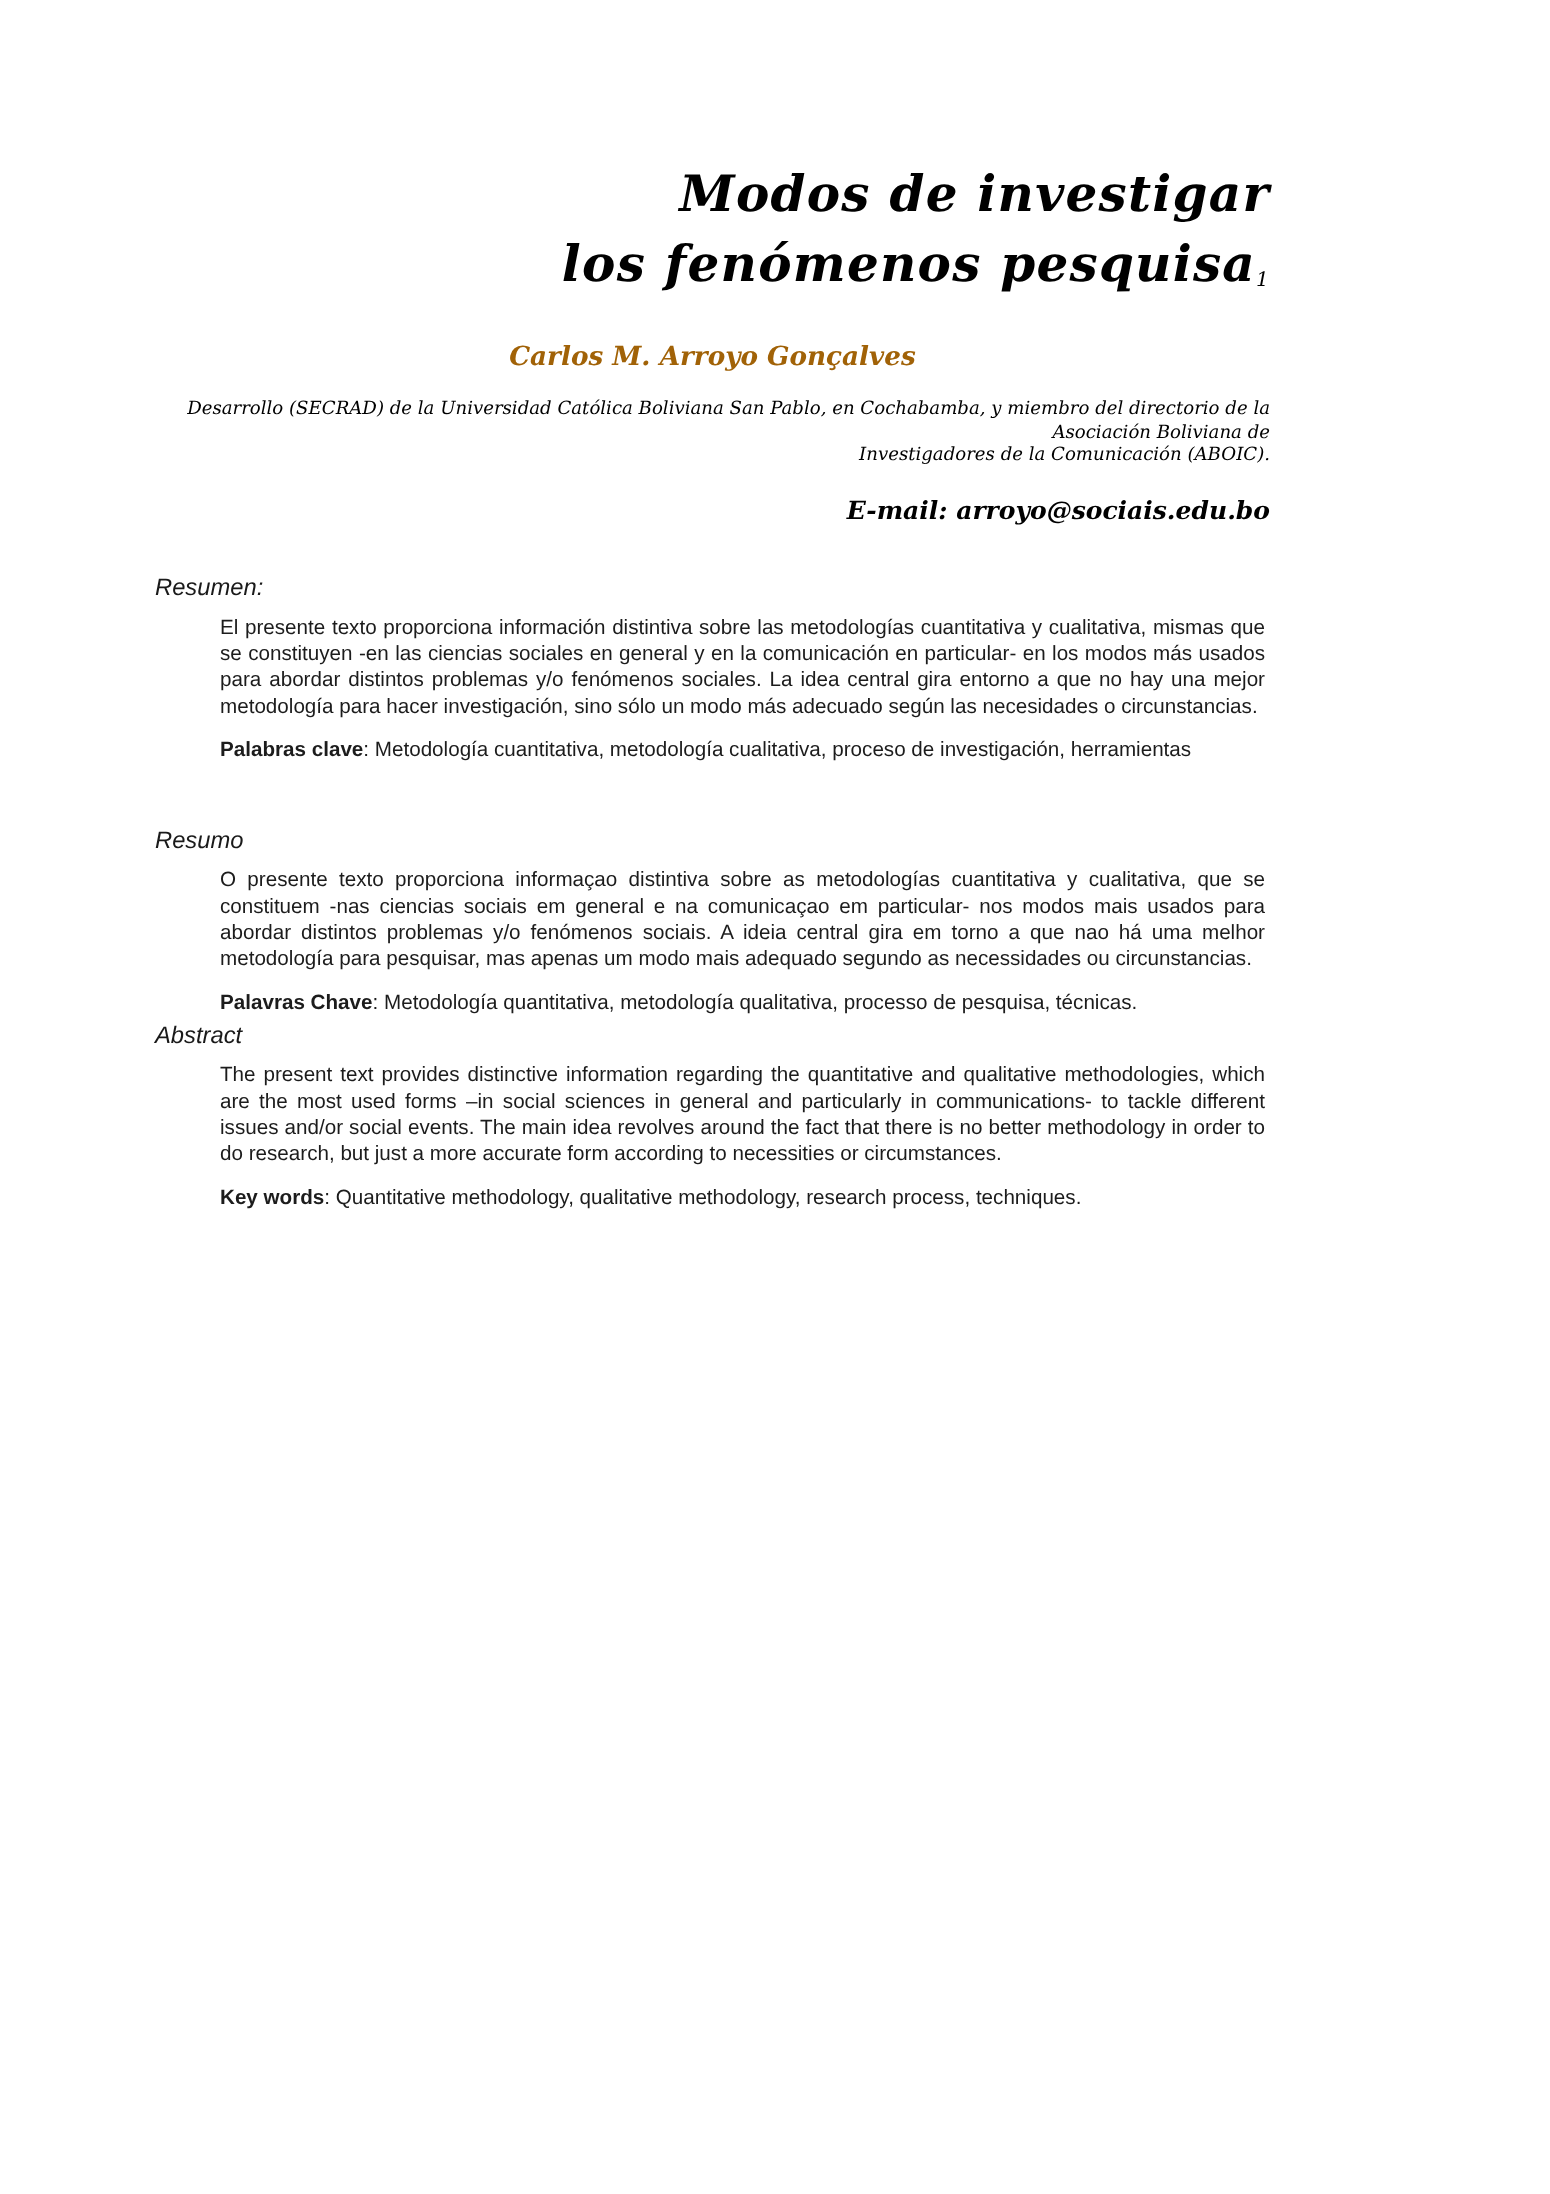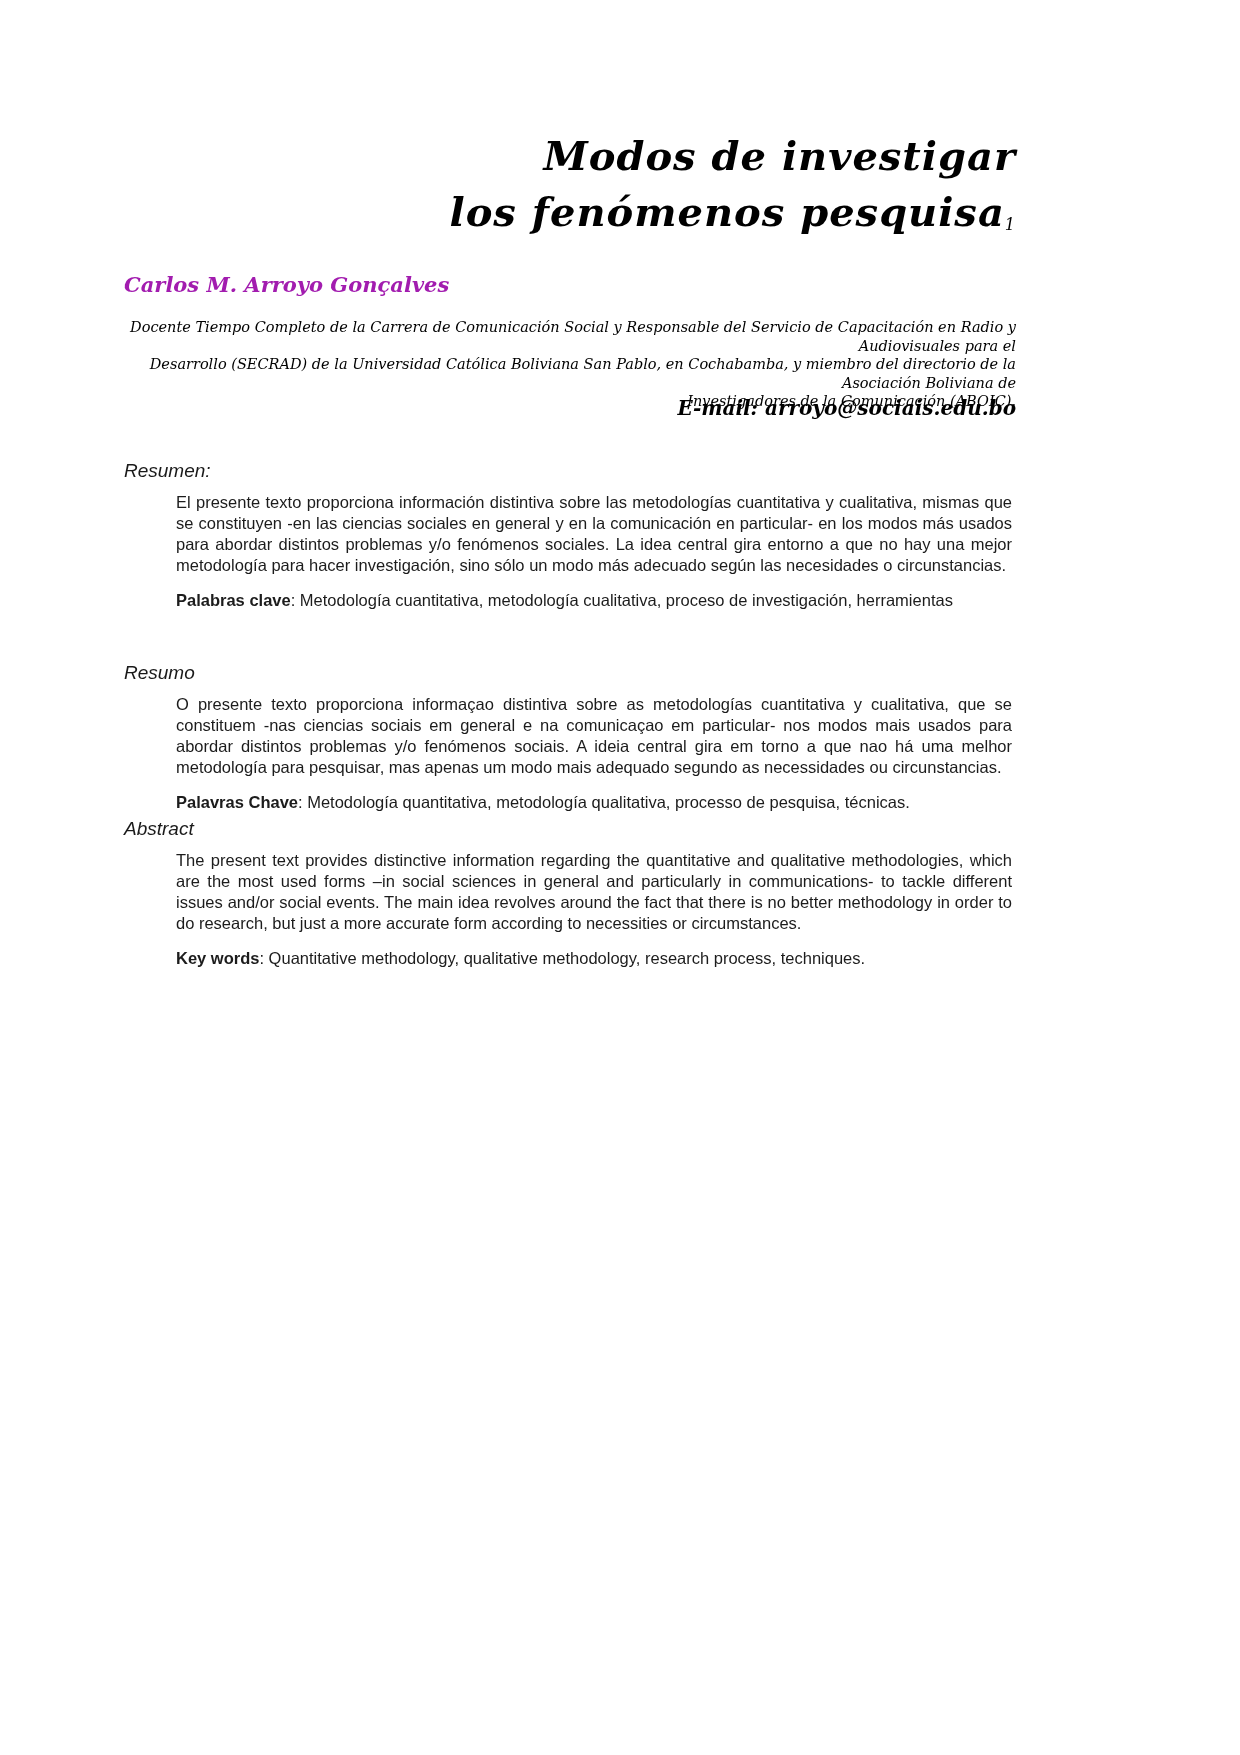--- a/index.html
+++ b/index.html
@@ -31,24 +31,24 @@
   }
   .title-block sub {
     font-size: 16px;
     font-weight: normal;
     vertical-align: baseline;
     position: relative;
     top: 4px;
   }
   .author {
     top: 272px;
-    text-align: left;
+    text-align: center;
     font-size: 21px;
     font-weight: bold;
-    color: #a21caf;
+    color: #a16207;
   }
   .affiliation {
     top: 318px;
     text-align: right;
     font-size: 14.5px;
     line-height: 18.5px;
     color: #000;
   }
   .email {
     top: 396px;
@@ -119,21 +119,20 @@
 <div class="page">
 
   <div class="col title-block script">
     <div>Modos de investigar</div>
     <div><span>los fenómenos pesquisa</span><sub>1</sub></div>
   </div>
 
   <div class="col author script">Carlos M. Arroyo Gonçalves</div>
 
   <div class="col affiliation script">
-    <div>Docente Tiempo Completo de la Carrera de Comunicación Social y Responsable del Servicio de Capacitación en Radio y Audiovisuales para el</div>
     <div>Desarrollo (SECRAD) de la Universidad Católica Boliviana San Pablo, en Cochabamba, y miembro del directorio de la Asociación Boliviana de</div>
     <div>Investigadores de la Comunicación (ABOIC).</div>
   </div>
 
   <div class="col email script">E-mail: arroyo@sociais.edu.bo</div>
 
   <div class="col section sec-resumen">
     <div class="section-heading">Resumen:</div>
     <p class="section-body">El presente texto proporciona información distintiva sobre las metodologías cuantitativa y cualitativa, mismas que se constituyen -en las ciencias sociales en general y en la comunicación en particular- en los modos más usados para abordar distintos problemas y/o fenómenos sociales. La idea central gira entorno a que no hay una mejor metodología para hacer investigación, sino sólo un modo más adecuado según las necesidades o circunstancias.</p>
     <p class="keywords"><span class="kw-label">Palabras clave</span><span>:  Metodología cuantitativa, metodología cualitativa, proceso de investigación, herramientas</span></p>

